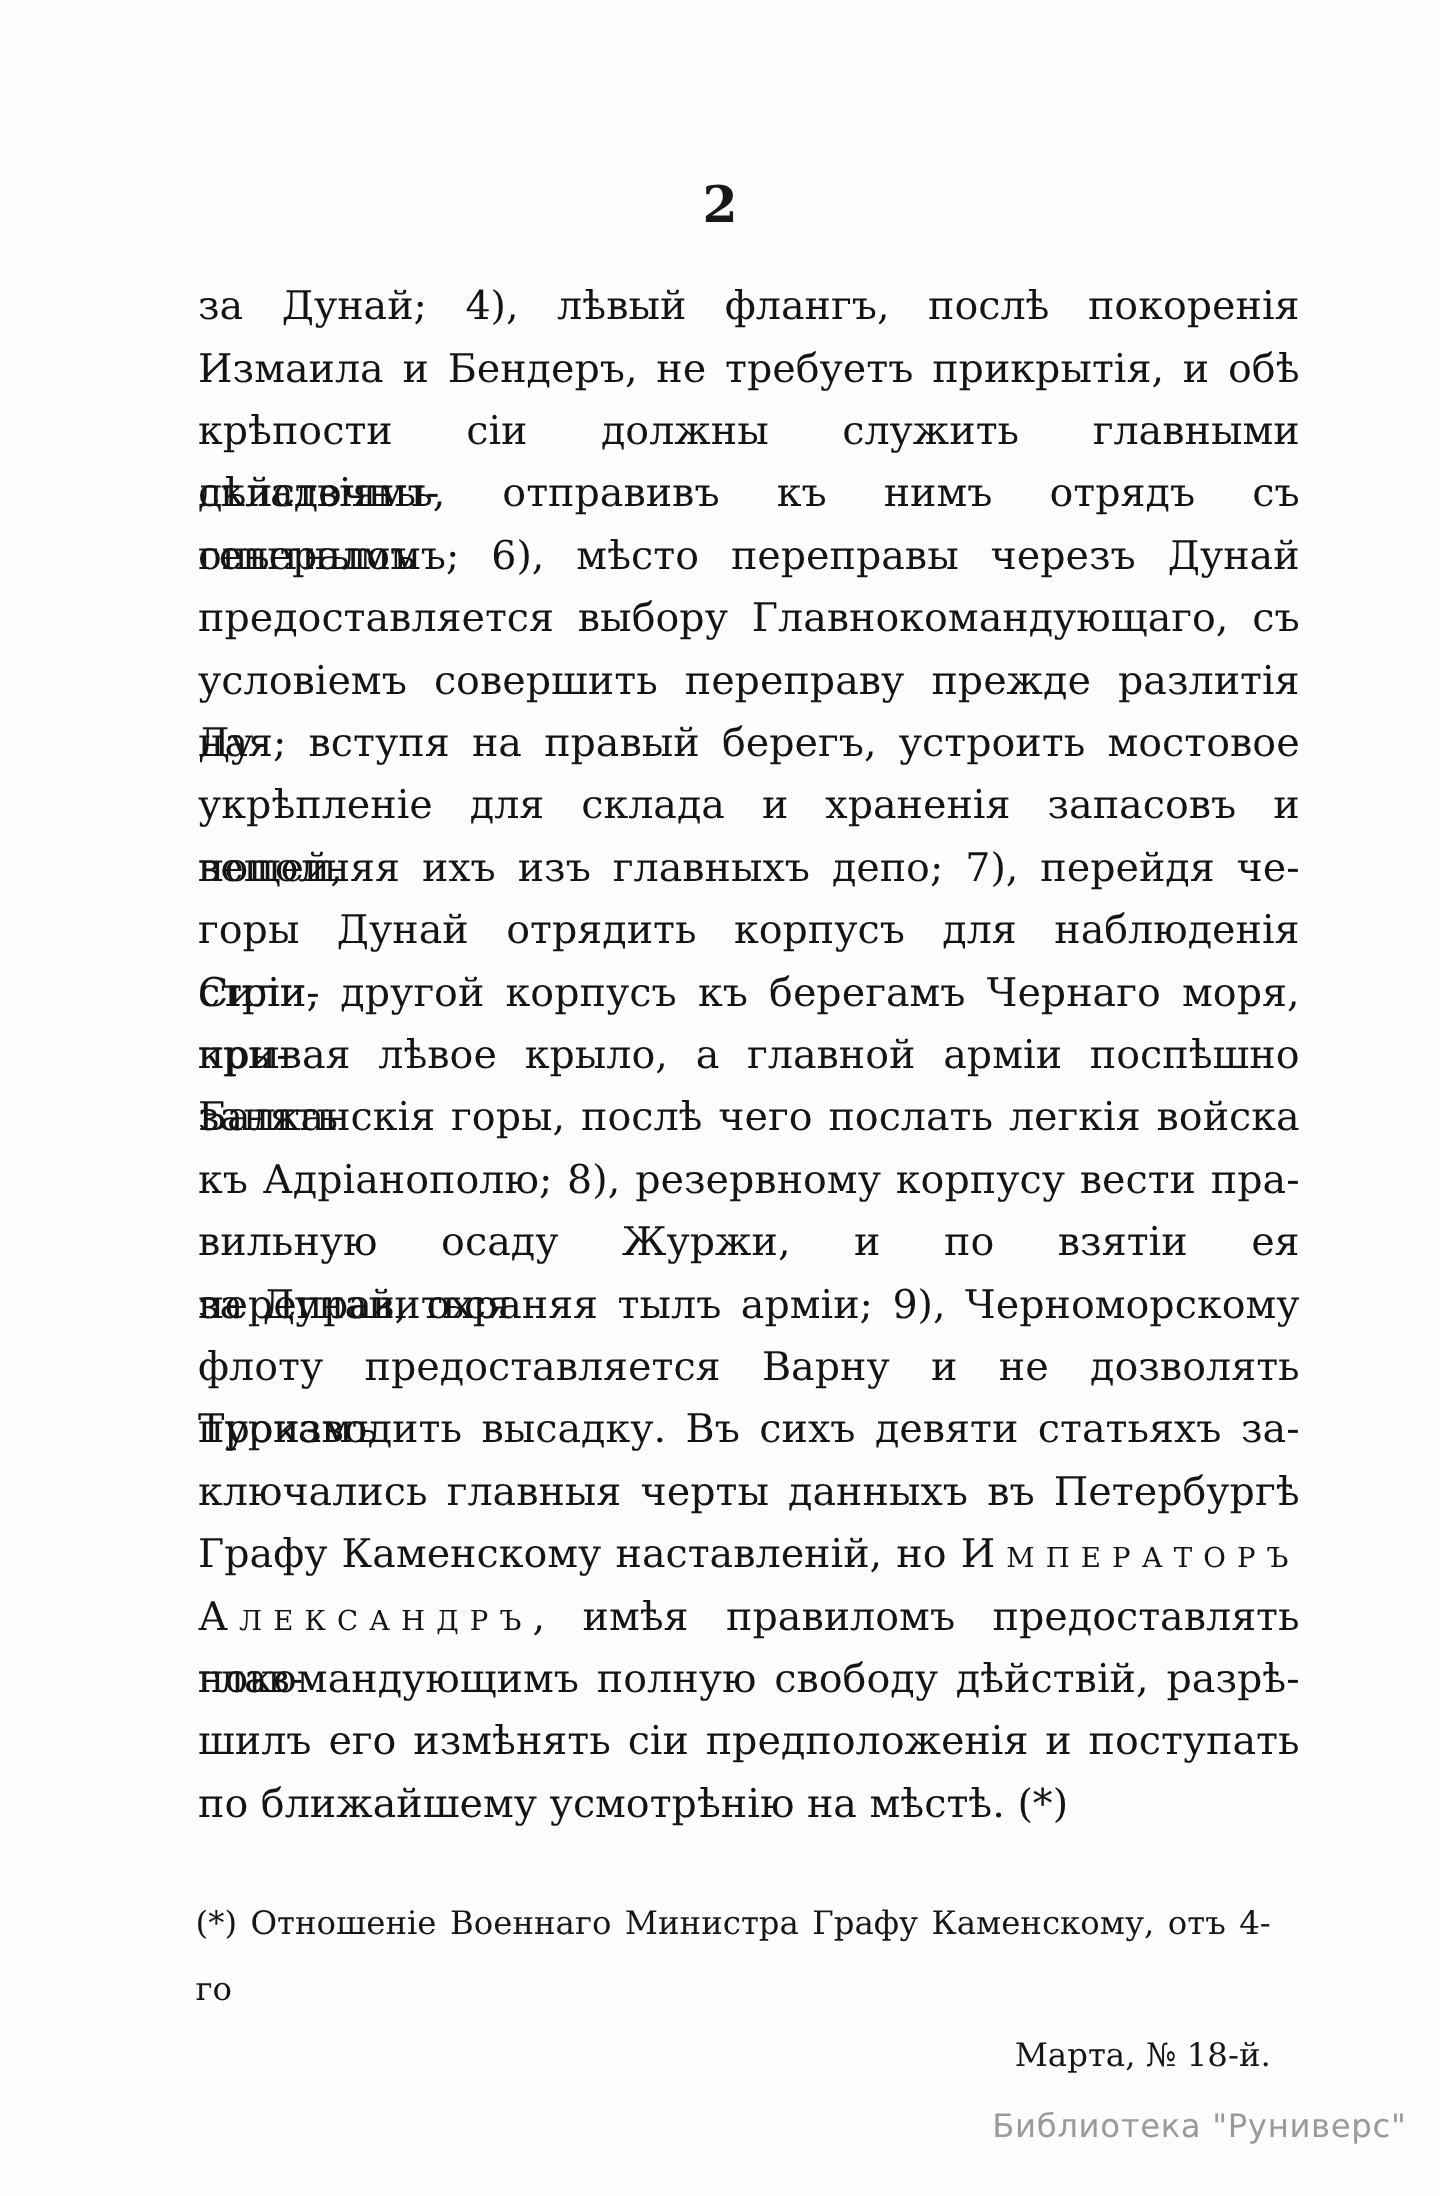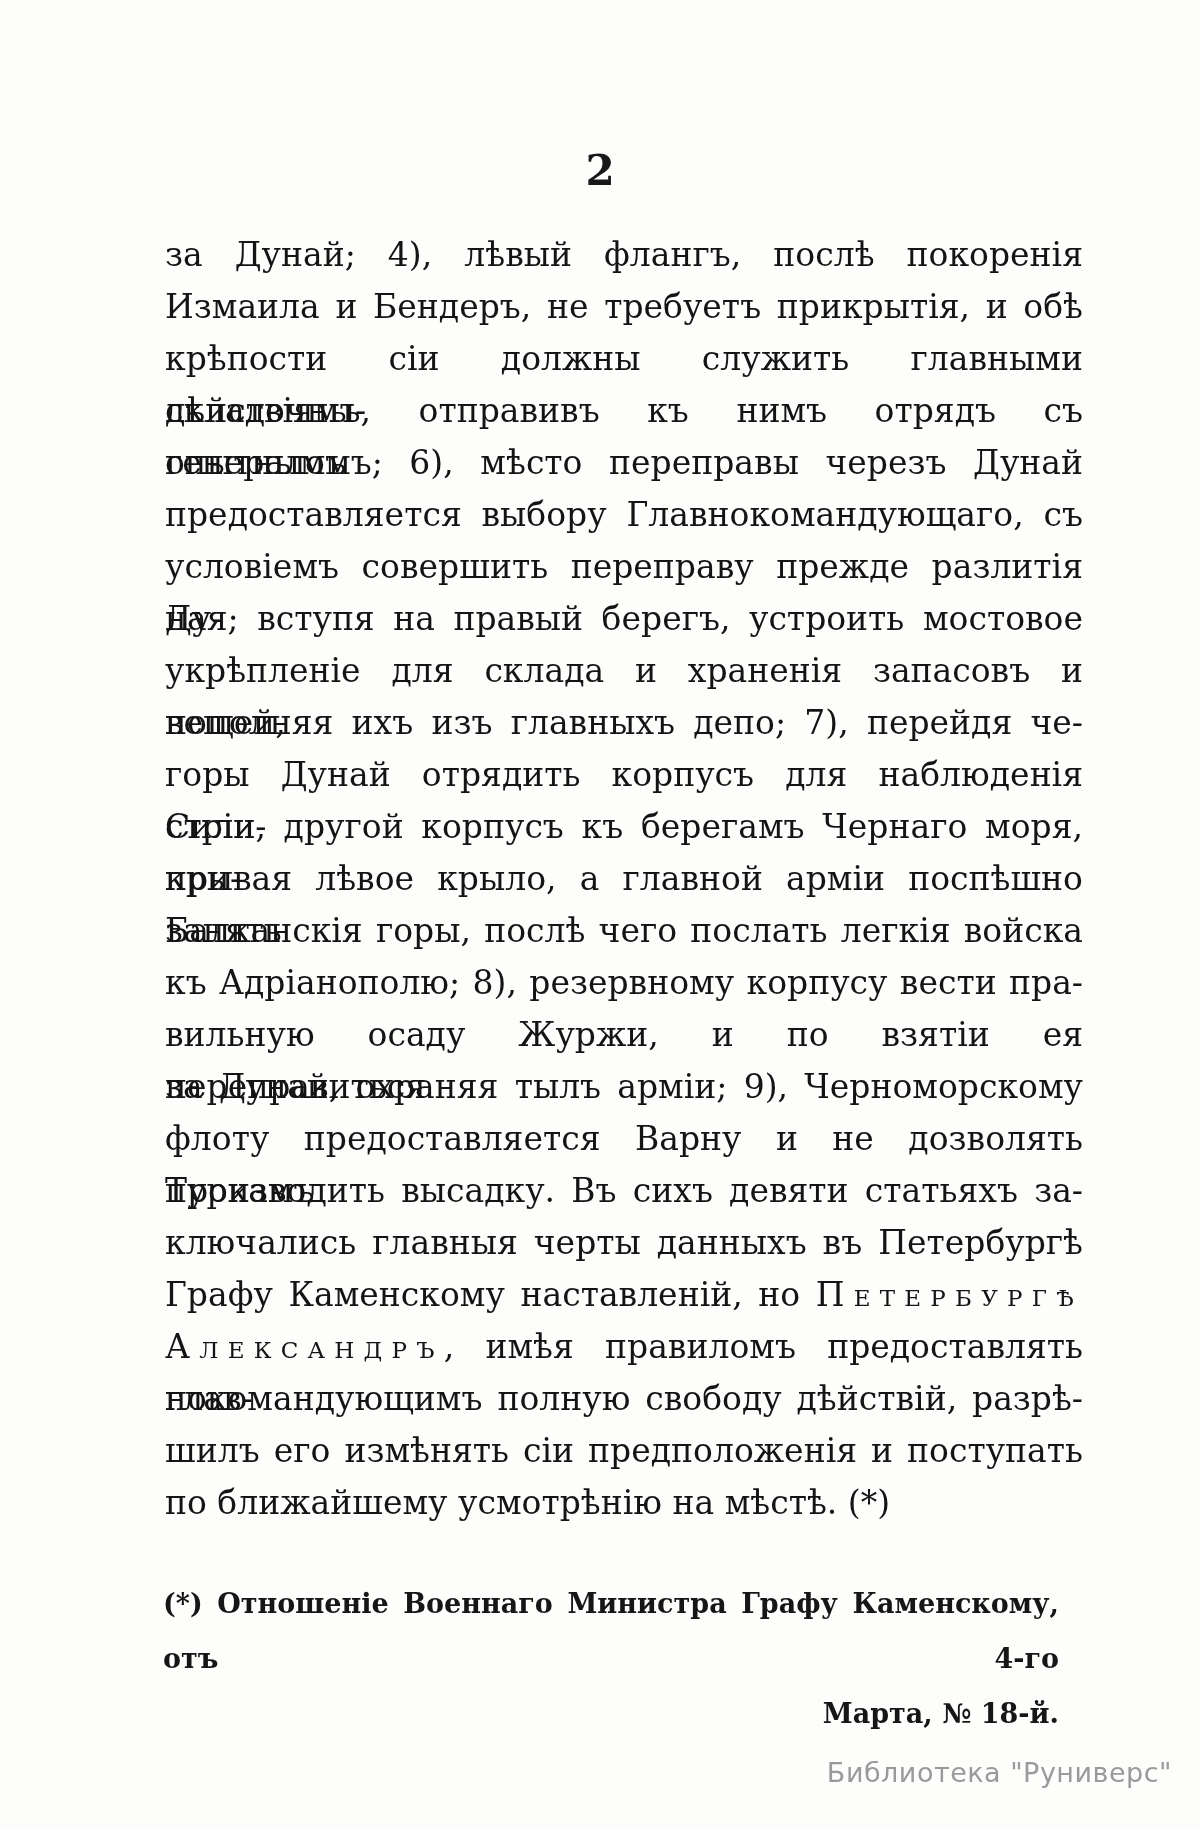--- a/index.html
+++ b/index.html
@@ -47,21 +47,21 @@
   .spaced-caps {
     font-variant: small-caps;
     letter-spacing: 0.28em;
   }
   .footnote {
     position: absolute;
     left: 163px;
     top: 1576px;
     width: 896px;
     font-size: 27px;
-    font-weight: bold;
+    font-weight: normal;
     line-height: 55px;
     color: #161616;
   }
   .fn-line1 {
     text-align: justify;
     text-align-last: justify;
   }
   .fn-line2 {
     padding-left: 32px;
     text-align: right;
@@ -95,21 +95,21 @@
   <div class="line">горы Дунай отрядить корпусъ для наблюденія Сили-</div>
   <div class="line">стріи, другой корпусъ къ берегамъ Чернаго моря, при-</div>
   <div class="line">крывая лѣвое крыло, а главной арміи поспѣшно занять</div>
   <div class="line">Балканскія горы, послѣ чего послать легкія войска</div>
   <div class="line">къ Адріанополю; 8), резервному корпусу вести пра-</div>
   <div class="line">вильную осаду Журжи, и по взятіи ея переправиться</div>
   <div class="line">за Дунай, охраняя тылъ арміи; 9), Черноморскому</div>
   <div class="line">флоту предоставляется Варну и не дозволять Туркамъ</div>
   <div class="line">производить высадку. Въ сихъ девяти статьяхъ за-</div>
   <div class="line">ключались главныя черты данныхъ въ Петербургѣ</div>
-  <div class="line"><span>Графу Каменскому наставленій, но </span><span class="spaced-caps">Петербургѣ</span></div>
+  <div class="line"><span>Графу Каменскому наставленій, но </span><span class="spaced-caps">Императоръ</span></div>
   <div class="line"><span class="spaced-caps">Александръ</span><span>, имѣя правиломъ предоставлять глав-</span></div>
   <div class="line">нокомандующимъ полную свободу дѣйствій, разрѣ-</div>
   <div class="line">шилъ его измѣнять сіи предположенія и поступать</div>
   <div class="line no-just">по ближайшему усмотрѣнію на мѣстѣ. (*)</div>
 </div>
 
 <div class="footnote">
   <div class="fn-line1"><span>(*)</span> <span>Отношеніе Военнаго Министра Графу Каменскому, отъ 4-го</span></div>
   <div class="fn-line2">Марта, № 18-й.</div>
 </div>

